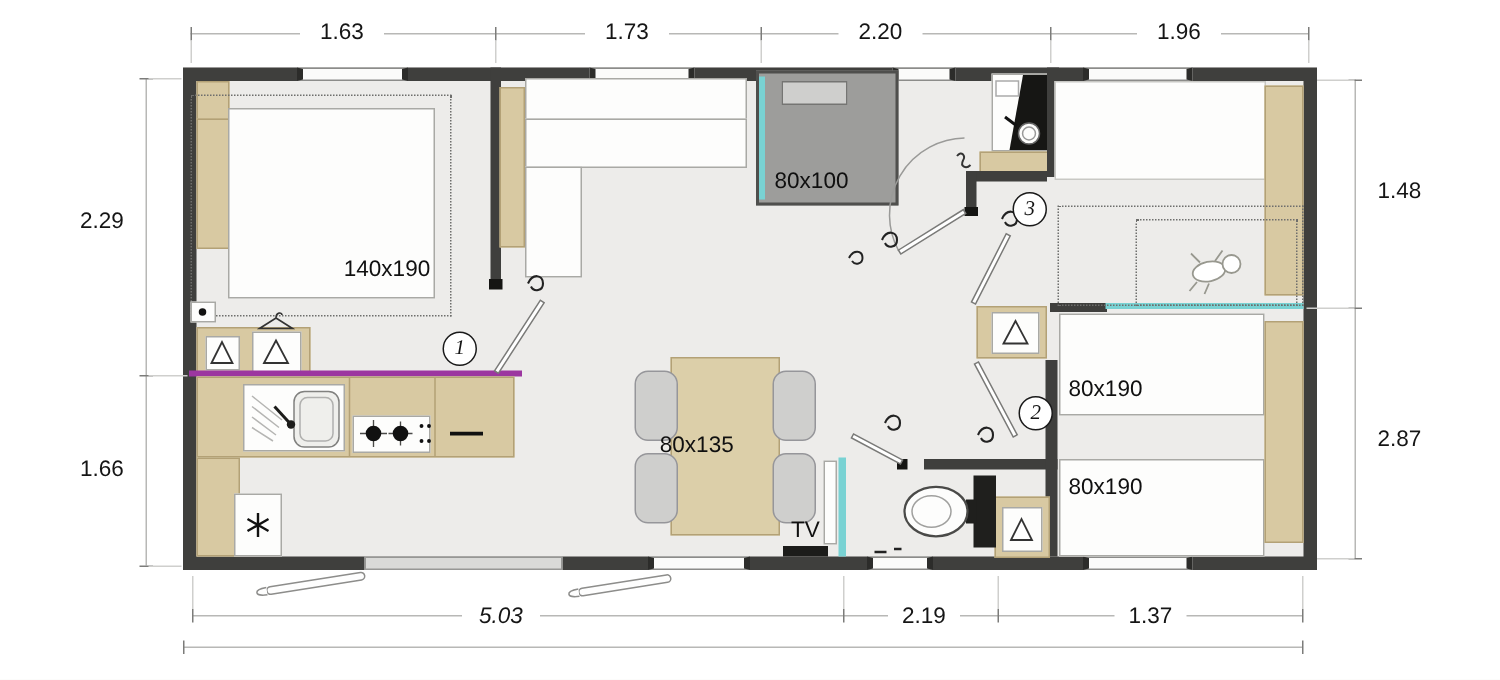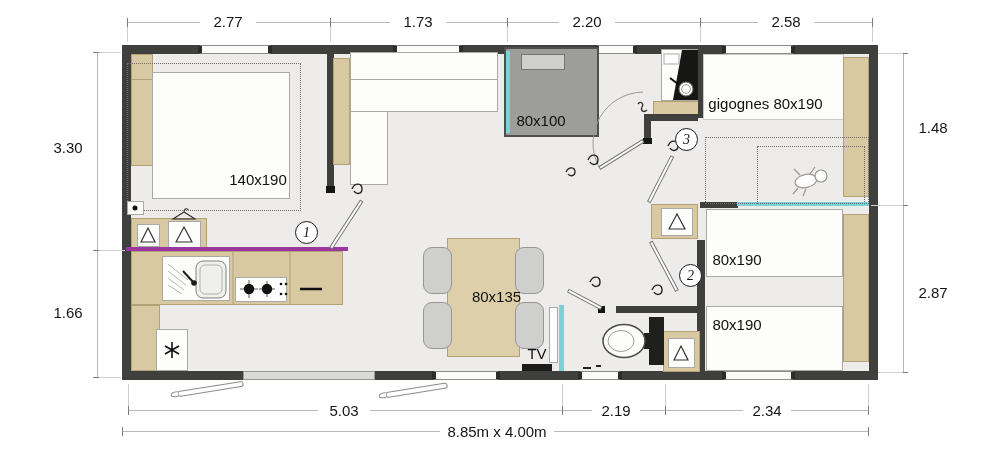--- a/index.html
+++ b/index.html
@@ -210,54 +210,53 @@
         <rect x="6" y="-2.5" width="62" height="5" rx="2.5" fill="#fefefe" stroke="#8d8d8b"></rect>
         <path d="M6 -2.5 C -3 -2.5 -3 2.5 6 2.5" fill="#fefefe" stroke="#8d8d8b"></path>
       </g>
     </g>
 
     <path d="M233 252 V304 M290 252 V304" stroke="#b3a176" stroke-width="1"></path>
   </svg>
 
   <div class="abs plan-label" style="left:213px;top:172px;width:90px;">140x190</div>
   <div class="abs plan-label" style="left:496px;top:113px;width:90px;">80x100</div>
-  <div class="abs plan-label" style="left:695px;top:96px;width:141px;">gigognes 80x190</div>
   <div class="abs plan-label" style="left:708px;top:252px;width:58px;">80x190</div>
   <div class="abs plan-label" style="left:708px;top:317px;width:58px;">80x190</div>
-  <div class="abs plan-label" style="left:460px;top:289px;width:73px;">80x135</div>
+  <div class="abs plan-label" style="left:428px;top:289px;width:73px;">80x135</div>
   <div class="abs plan-label" style="left:521px;top:346px;width:32px;">TV</div>
 
   <div class="abs marker" style="left:295px;top:221px;">1</div>
   <div class="abs marker" style="left:679px;top:264px;">2</div>
   <div class="abs marker" style="left:675px;top:128px;">3</div>
 
   <div class="abs dimline" style="left:127px;top:22px;width:745px;height:1px;"></div>
   <div class="abs tickv" style="left:127px;top:18px;"></div>
   <div class="abs tickv" style="left:330px;top:18px;"></div>
   <div class="abs tickv" style="left:507px;top:18px;"></div>
   <div class="abs tickv" style="left:700px;top:18px;"></div>
   <div class="abs tickv" style="left:872px;top:18px;"></div>
   <div class="abs ext" style="left:127px;top:27px;width:1px;height:15px;"></div>
   <div class="abs ext" style="left:330px;top:27px;width:1px;height:15px;"></div>
   <div class="abs ext" style="left:507px;top:27px;width:1px;height:15px;"></div>
   <div class="abs ext" style="left:700px;top:27px;width:1px;height:15px;"></div>
   <div class="abs ext" style="left:872px;top:27px;width:1px;height:15px;"></div>
-  <div class="abs dim" style="left:200px;top:13px;width:56px;">2.77</div>
+  <div class="abs dim" style="left:200px;top:13px;width:56px;">1.63</div>
   <div class="abs dim" style="left:390px;top:13px;width:56px;">1.73</div>
   <div class="abs dim" style="left:559px;top:13px;width:56px;">2.20</div>
-  <div class="abs dim" style="left:758px;top:13px;width:56px;">2.58</div>
+  <div class="abs dim" style="left:758px;top:13px;width:56px;">1.96</div>
 
   <div class="abs dimline" style="left:97px;top:52px;width:1px;height:325px;"></div>
   <div class="abs tickh" style="left:93px;top:52px;"></div>
   <div class="abs tickh" style="left:93px;top:250px;"></div>
   <div class="abs tickh" style="left:93px;top:377px;"></div>
   <div class="abs ext" style="left:99px;top:52px;width:22px;height:1px;"></div>
   <div class="abs ext" style="left:99px;top:250px;width:26px;height:1px;"></div>
   <div class="abs ext" style="left:99px;top:377px;width:22px;height:1px;"></div>
-  <div class="abs dim" style="left:44px;top:139px;width:48px;">3.30</div>
+  <div class="abs dim" style="left:44px;top:139px;width:48px;">2.29</div>
   <div class="abs dim" style="left:44px;top:304px;width:48px;">1.66</div>
 
   <div class="abs dimline" style="left:903px;top:53px;width:1px;height:319px;"></div>
   <div class="abs tickh" style="left:899px;top:53px;"></div>
   <div class="abs tickh" style="left:899px;top:205px;"></div>
   <div class="abs tickh" style="left:899px;top:372px;"></div>
   <div class="abs ext" style="left:878px;top:53px;width:25px;height:1px;"></div>
   <div class="abs ext" style="left:871px;top:205px;width:32px;height:1px;"></div>
   <div class="abs ext" style="left:878px;top:372px;width:25px;height:1px;"></div>
   <div class="abs dim" style="left:910px;top:119px;width:46px;">1.48</div>
@@ -265,22 +264,21 @@
 
   <div class="abs dimline" style="left:128px;top:410px;width:740px;height:1px;"></div>
   <div class="abs tickv" style="left:128px;top:406px;"></div>
   <div class="abs tickv" style="left:562px;top:406px;"></div>
   <div class="abs tickv" style="left:665px;top:406px;"></div>
   <div class="abs tickv" style="left:868px;top:406px;"></div>
   <div class="abs ext" style="left:128px;top:384px;width:1px;height:22px;"></div>
   <div class="abs ext" style="left:562px;top:384px;width:1px;height:22px;"></div>
   <div class="abs ext" style="left:665px;top:384px;width:1px;height:22px;"></div>
   <div class="abs ext" style="left:868px;top:384px;width:1px;height:22px;"></div>
-  <div class="abs dim" style="left:318px;top:402px;width:52px;">5.03</div>
+  <div class="abs dim" style="left:308px;top:402px;width:52px;font-style:italic;">5.03</div>
   <div class="abs dim" style="left:592px;top:402px;width:48px;">2.19</div>
-  <div class="abs dim" style="left:743px;top:402px;width:48px;">2.34</div>
+  <div class="abs dim" style="left:743px;top:402px;width:48px;">1.37</div>
 
   <div class="abs dimline" style="left:122px;top:431px;width:746px;height:1px;"></div>
   <div class="abs tickv" style="left:122px;top:427px;"></div>
   <div class="abs tickv" style="left:868px;top:427px;"></div>
-  <div class="abs dim" style="left:440px;top:423px;width:114px;">8.85m x 4.00m</div>
 
 </div>
 
 </body></html>

